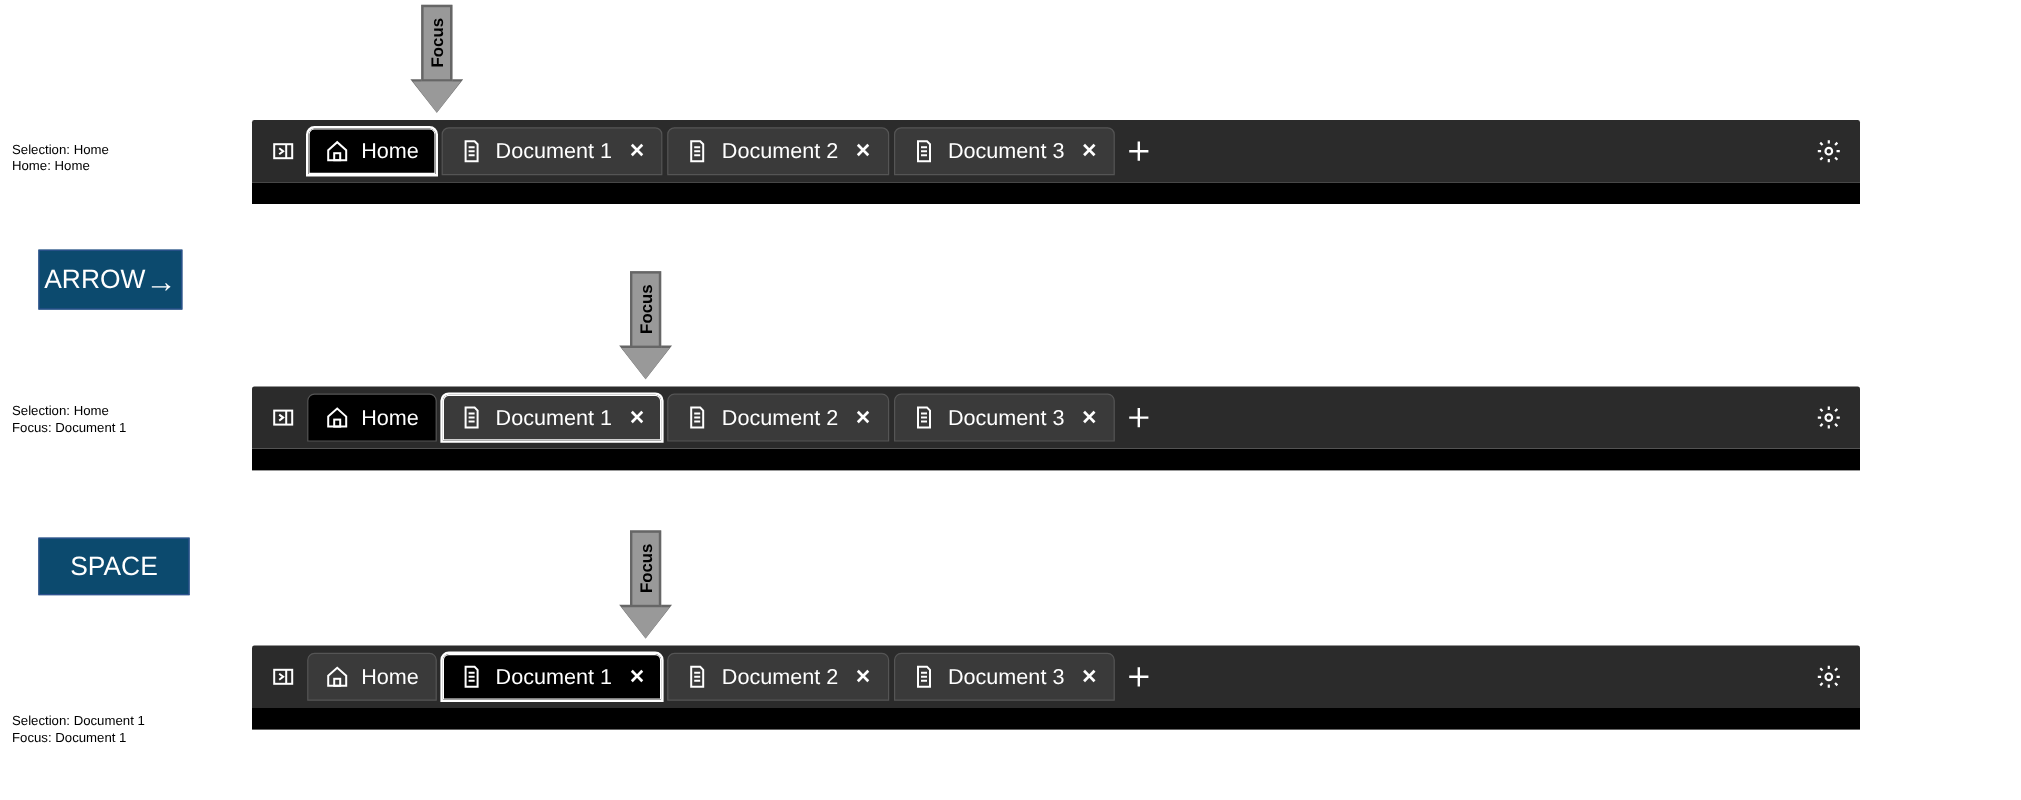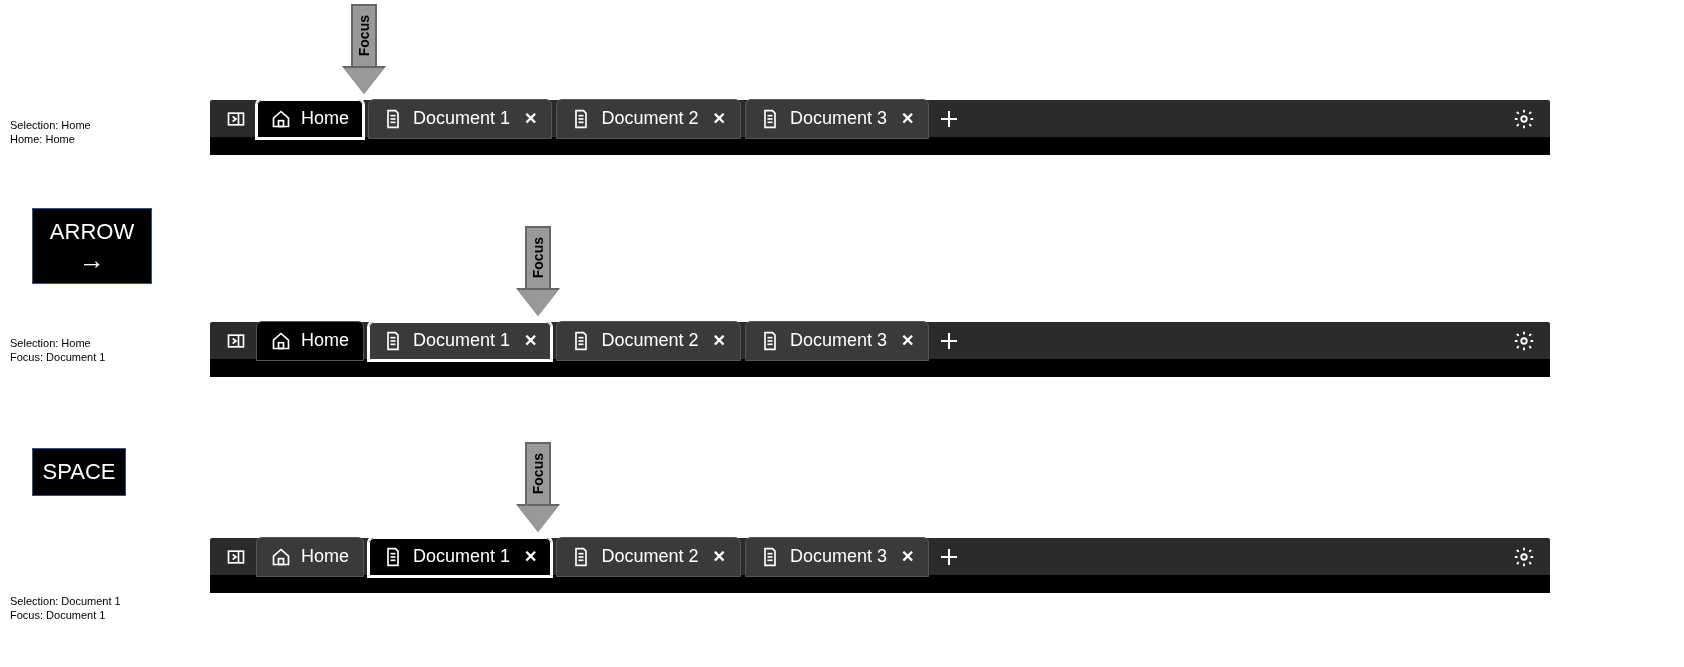--- a/index.html
+++ b/index.html
@@ -18,44 +18,44 @@
   .status-labels {
     position: absolute;
     left: 10px;
     font-size: 11px;
     color: #000;
     line-height: 1.3;
   }
   .key-badge {
     position: absolute;
     left: 32px;
-    background: #000000;
+    background: #0c4a6e;
     color: #fff;
     border: 1px solid #2F528F;
     text-align: center;
     font-size: 22px;
     padding: 10px 18px;
     display: flex;
-    flex-direction: column;
+    flex-direction: row;
     align-items: center;
     justify-content: center;
   }
   .key-badge .arrow-glyph {
     font-size: 26px;
     line-height: 1;
     margin-top: 2px;
   }
   .tabbar-wrap {
     position: absolute;
     left: 210px;
     width: 1340px;
   }
   .tabbar {
     background: #2b2b2b;
-    height: 37px;
+    height: 52px;
     display: flex;
     align-items: center;
     padding: 0 8px;
     position: relative;
     border-radius: 2px 2px 0 0;
   }
   .tabbar-bottom {
     background: #000;
     height: 18px;
   }
@@ -298,21 +298,21 @@
         <svg viewBox="0 0 24 24" width="22" height="22" fill="none" stroke="#fff" stroke-width="2">
             <circle cx="12" cy="12" r="3"></circle>
             <path d="M12 2v3M12 19v3M4.2 4.2l2.1 2.1M17.7 17.7l2.1 2.1M2 12h3M19 12h3M4.2 19.8l2.1-2.1M17.7 6.3l2.1-2.1"></path>
           </svg>
       </div>
     </div>
     <div class="tabbar-bottom"></div>
   </div>
 </div>
 
-<div class="key-badge" style="top:448px; width:94px;">
+<div class="key-badge" style="top:448px; width:126px;">
   <span>SPACE</span>
 </div>
 
 <div class="row-container" style="top:438px;">
   <div class="focus-arrow" style="left:518px; top:4px;">
     <div class="shaft">
         <span>Focus</span>
       </div>
     <div class="head"></div>
   </div>

